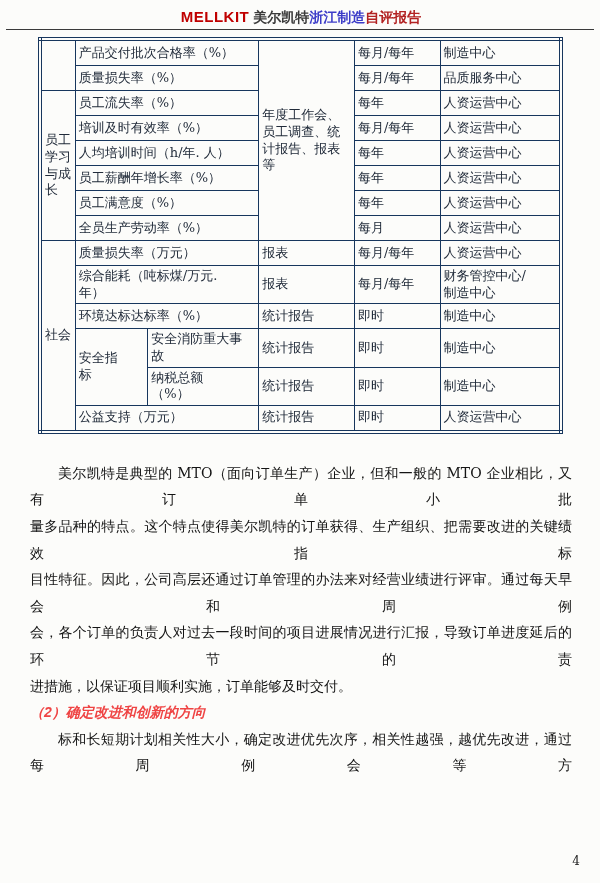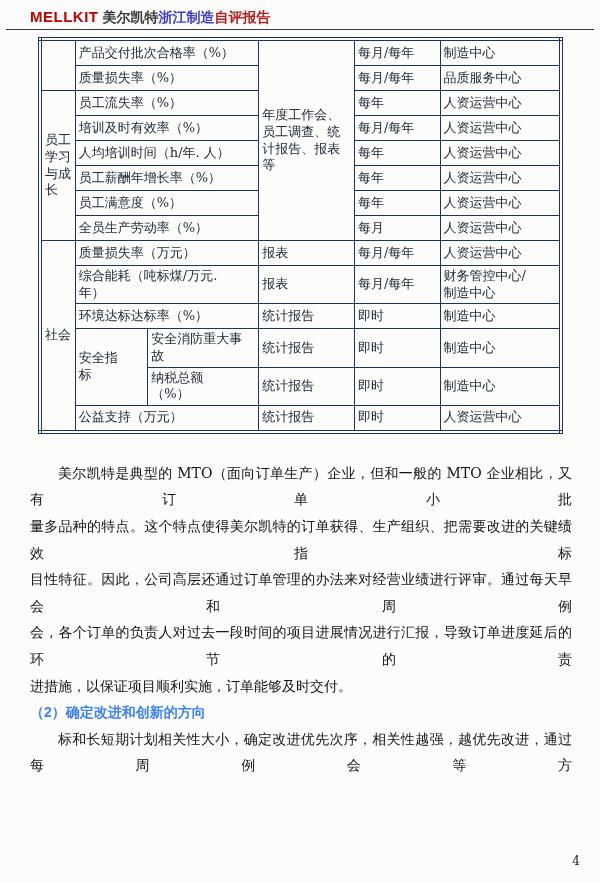--- a/index.html
+++ b/index.html
@@ -5,41 +5,41 @@
   :root{
     --brand-red:#C00000; --title-dark:#3A3A3A; --title-blue:#3C3CC8; --doc-red:#B22222;
     --table-border:#17365D; --table-text:#212B3A;
   }
   html,body{margin:0;padding:0;background:#e8e8e8;}
   .page{
     width:600px;height:883px;background:#fcfcfa;position:relative;margin:0 auto;
     box-sizing:border-box;padding:8px 28px 0 30px;overflow:hidden;
     font-family:"DejaVu Serif","Liberation Serif",serif;
   }
-  header{font-size:14px;white-space:nowrap;}
+  header{font-size:14px;white-space:nowrap;text-align:center;}
   .logo{color:var(--brand-red);font-family:"Liberation Sans",sans-serif;font-weight:bold;font-size:15px;letter-spacing:.5px;margin-right:4px;}
   .t1{color:var(--title-dark);font-weight:bold;}
   .t2{color:var(--title-blue);font-weight:bold;}
   .t3{color:var(--doc-red);font-weight:bold;}
   .header-rule{position:absolute;left:6px;right:6px;top:29px;border-bottom:1.5px solid #3a3a3a;}
   table.kpi{
     margin:10px 0 0 8px;border-collapse:collapse;table-layout:fixed;width:525px;
     border:4px double var(--table-border);
   }
   table.kpi td{
     border:1px solid var(--table-border);vertical-align:middle;
     font-size:13px;line-height:1.28;padding:2px 3px;color:var(--table-text);
     white-space:pre-line;height:20px;overflow:hidden;
   }
   td.method-tall{vertical-align:bottom;padding-bottom:26px;}
   main{margin-top:26px;width:542px;font-size:14px;color:#141414;}
   .line{line-height:26.6px;text-align:justify;text-align-last:justify;}
   .line.last{text-align-last:left;}
   .para .line:first-child{text-indent:2em;}
-  .h{line-height:26.6px;font-weight:bold;color:#3b82f6;font-family:"Liberation Sans","DejaVu Sans",sans-serif;}
+  .h{line-height:26.6px;font-weight:bold;color:#ef4444;font-family:"Liberation Sans","DejaVu Sans",sans-serif;font-style:italic;}
   .pageno{position:absolute;right:20px;bottom:15px;font-size:12px;color:#222;}
 </style>
 </head>
 <body>
 
 <div class="page">
   <header>
     <span class="logo">MELLKIT</span><span class="t1">美尔凯特</span><span class="t2">浙江制造</span><span class="t3">自评报告</span>
   </header>
   <div class="header-rule"></div>

